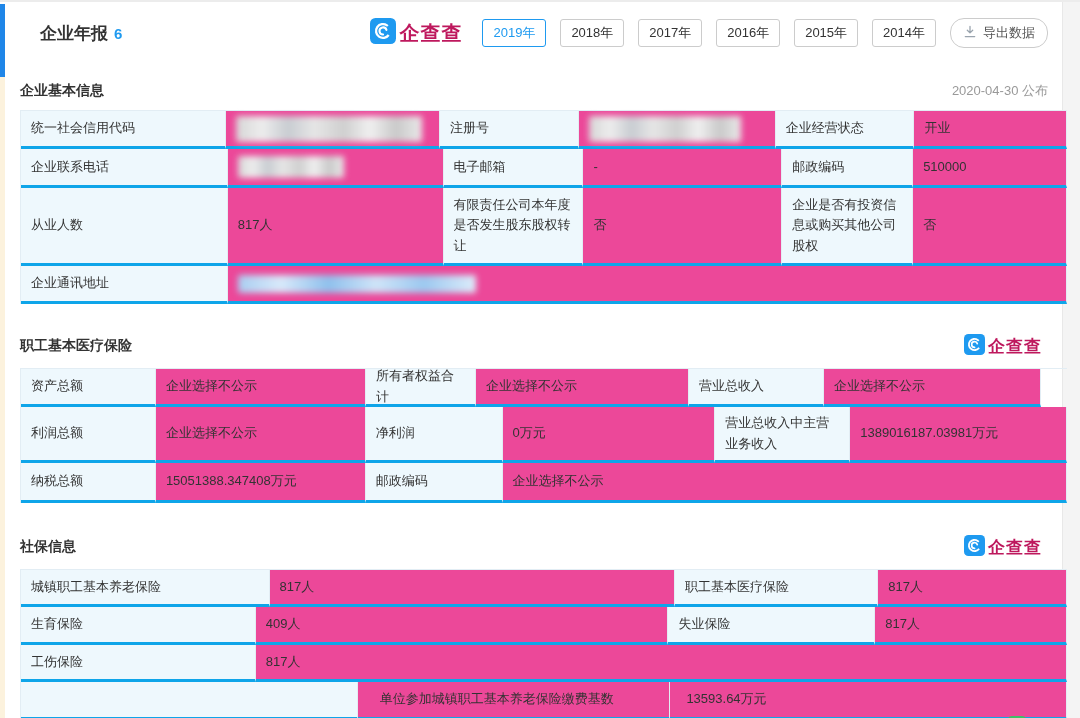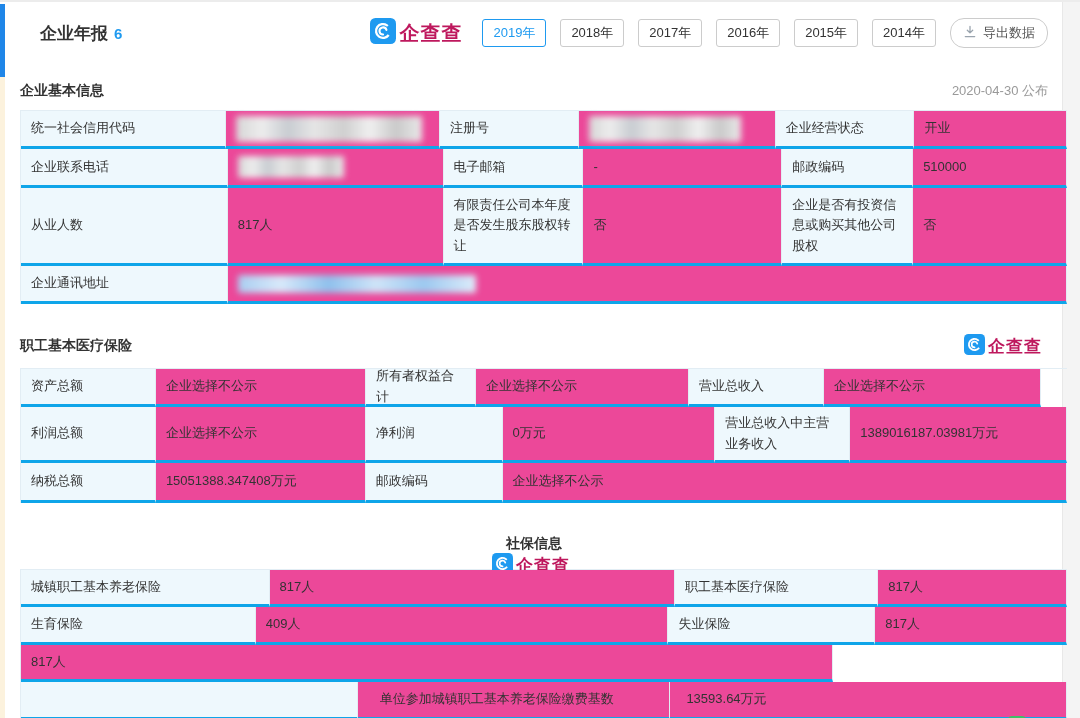--- a/index.html
+++ b/index.html
@@ -28,21 +28,21 @@
   .tab.active { border-color:#1e9af0; color:#1e9af0; }
   .btn-export { height:30px; padding:0 12px; display:flex; align-items:center; gap:6px; background:#fff;
          border:1px solid #ccc; border-radius:14px; font-size:13px; color:#555; cursor:pointer; }
 
   
   .sec-hd { display:flex; align-items:center; justify-content:space-between; padding:0 14px 0 5px; height:22px; }
   .sec-title { font-size:14px; font-weight:bold; color:#333; }
   .sec-date { font-size:13px; color:#999; }
   .sec-hd.s1 { margin-top:16px; margin-bottom:8px; }
   .sec-hd.s2 { margin-top:30px; margin-bottom:10px; height:24px; }
-  .sec-hd.s3 { margin-top:32px; margin-bottom:10px; height:24px;flex-direction:column; }
+  .sec-hd.s3 { margin-top:32px; margin-bottom:10px; height:24px; }
 
   
   .tbl { width:1047px; margin-left:5px; border-top:1px solid #e2edf4; border-left:1px solid #e2edf4; }
   .tr { display:flex; }
   .td { border-right:1px solid #e2edf4; border-bottom:3px solid #0ea5e9; display:flex; align-items:center;
         padding:8px 10px; font-size:13px; color:#333; line-height:1.55; word-break:break-all; }
   .td.lab { background:#eef8fd; }
   .td.val { background:#ec4899; }
 
   .redact { display:inline-block; border-radius:2px; filter:blur(3px); }
@@ -195,20 +195,21 @@
         <div class="td lab" style="width:207px">职工基本医疗保险</div>
         <div class="td val" style="width:192px">817人</div>
       </div>
       <div class="tr" style="height:38px">
         <div class="td lab" style="width:235px">生育保险</div>
         <div class="td val" style="width:413px">409人</div>
         <div class="td lab" style="width:207px">失业保险</div>
         <div class="td val" style="width:192px">817人</div>
       </div>
       <div class="tr" style="height:37px">
+        <div class="td lab" style="width:235px">工伤保险</div>
         <div class="td val" style="width:812px">817人</div>
       </div>
       <div class="tr" style="height:38px">
         <div class="td lab" style="width:337px"></div>
         <div class="td val" style="width:313px;padding-left:22px">单位参加城镇职工基本养老保险缴费基数</div>
         <div class="td val" style="width:397px;padding-left:16px">13593.64万元</div>
       </div>
     </div>
 
   </div>

